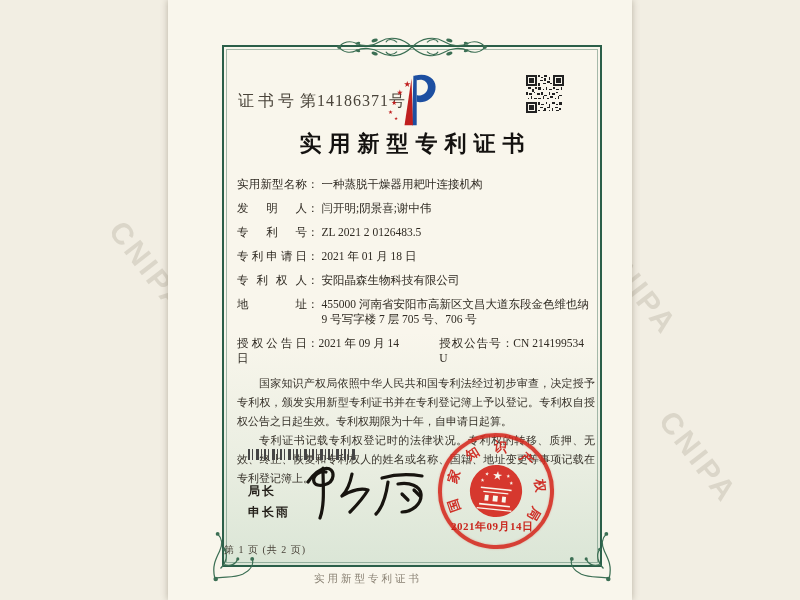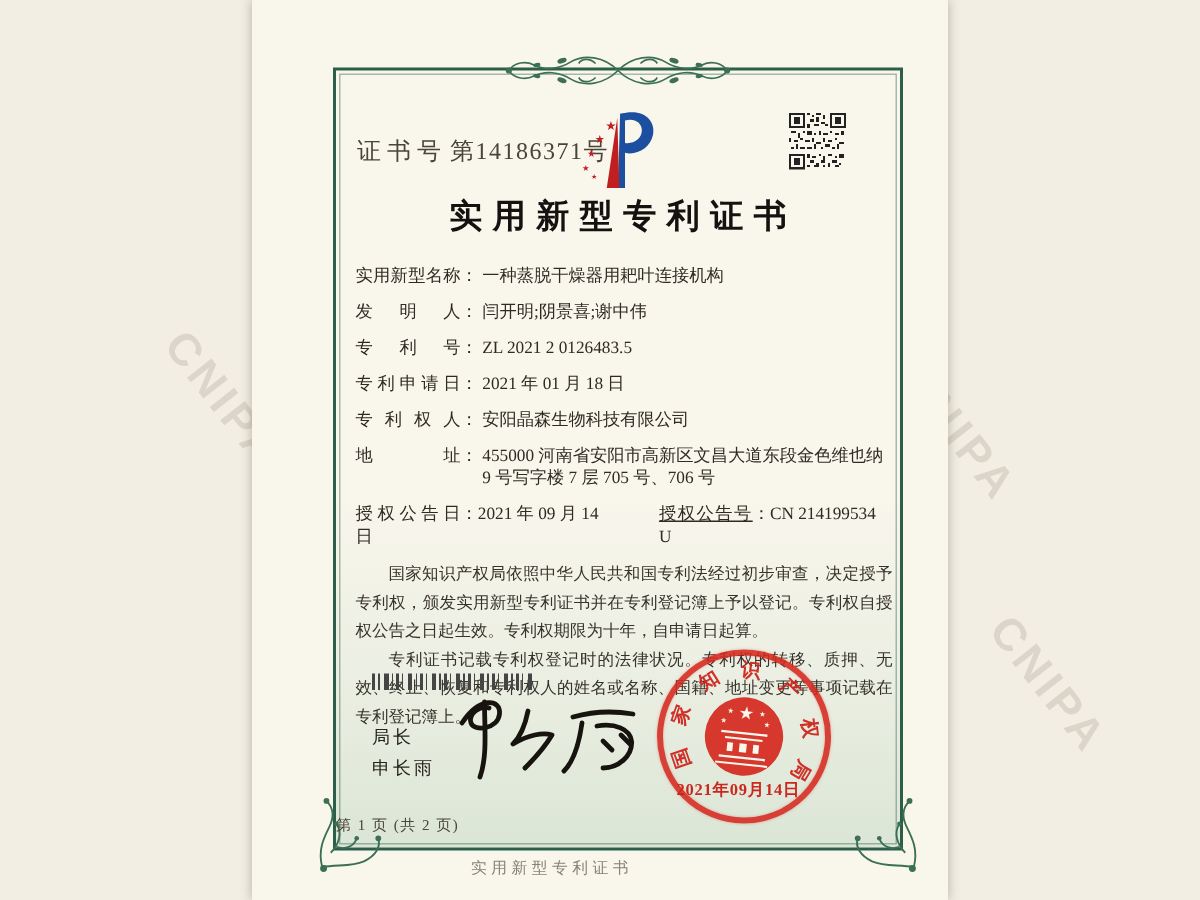--- a/index.html
+++ b/index.html
@@ -50,36 +50,36 @@
   .content{
     position:absolute;left:13px;right:5px;top:130px;
     font-size:11.5px;color:#2f2a22;
   }
   .frow{display:flex;margin-bottom:9px;line-height:15px;}
   .frow .lab{flex:none;display:inline-block;width:70px;text-align:justify;text-align-last:justify;}
   .frow .colon{flex:none;}
   .frow .val{flex:1;margin-left:3px;}
   .grant-row{display:flex;margin-bottom:0;line-height:15px;}
   .grant-row .g2{margin-left:26px;}
-  .grant-row .lab2{letter-spacing:1px;text-decoration:underline;}
+  .grant-row .lab2{letter-spacing:1px;}
   .paras{margin-top:8px;color:#37322a;}
   .paras p{
     margin:0;text-indent:2em;text-align:justify;
     font-size:11px;line-height:19px;
   }
   
   .barcode{
     position:absolute;left:24px;top:402px;width:107px;height:11px;
     background:repeating-linear-gradient(90deg,
       #454545 0 2px,transparent 2px 4px,
       #454545 4px 5px,transparent 5px 8px,
       #454545 8px 11px,transparent 11px 13px,
       #454545 13px 14px,transparent 14px 16px);
   }
-  .director{position:absolute;left:24px;top:434px;font-size:12px;font-weight:normal;color:#26221c;letter-spacing:2px;line-height:21px;}
+  .director{position:absolute;left:24px;top:434px;font-size:12px;font-weight:bold;color:#26221c;letter-spacing:2px;line-height:21px;}
   .signature{position:absolute;left:66px;top:408px;width:150px;height:72px;}
   
   .seal{
     position:absolute;left:214px;top:386px;width:116px;height:116px;
     transform:rotate(6deg);
   }
   .seal-ring{
     position:absolute;inset:0;border-radius:50%;
     border:4px solid rgba(213,40,30,.88);
     box-shadow:0 0 2px rgba(213,40,30,.35), inset 0 0 2px rgba(213,40,30,.35);

